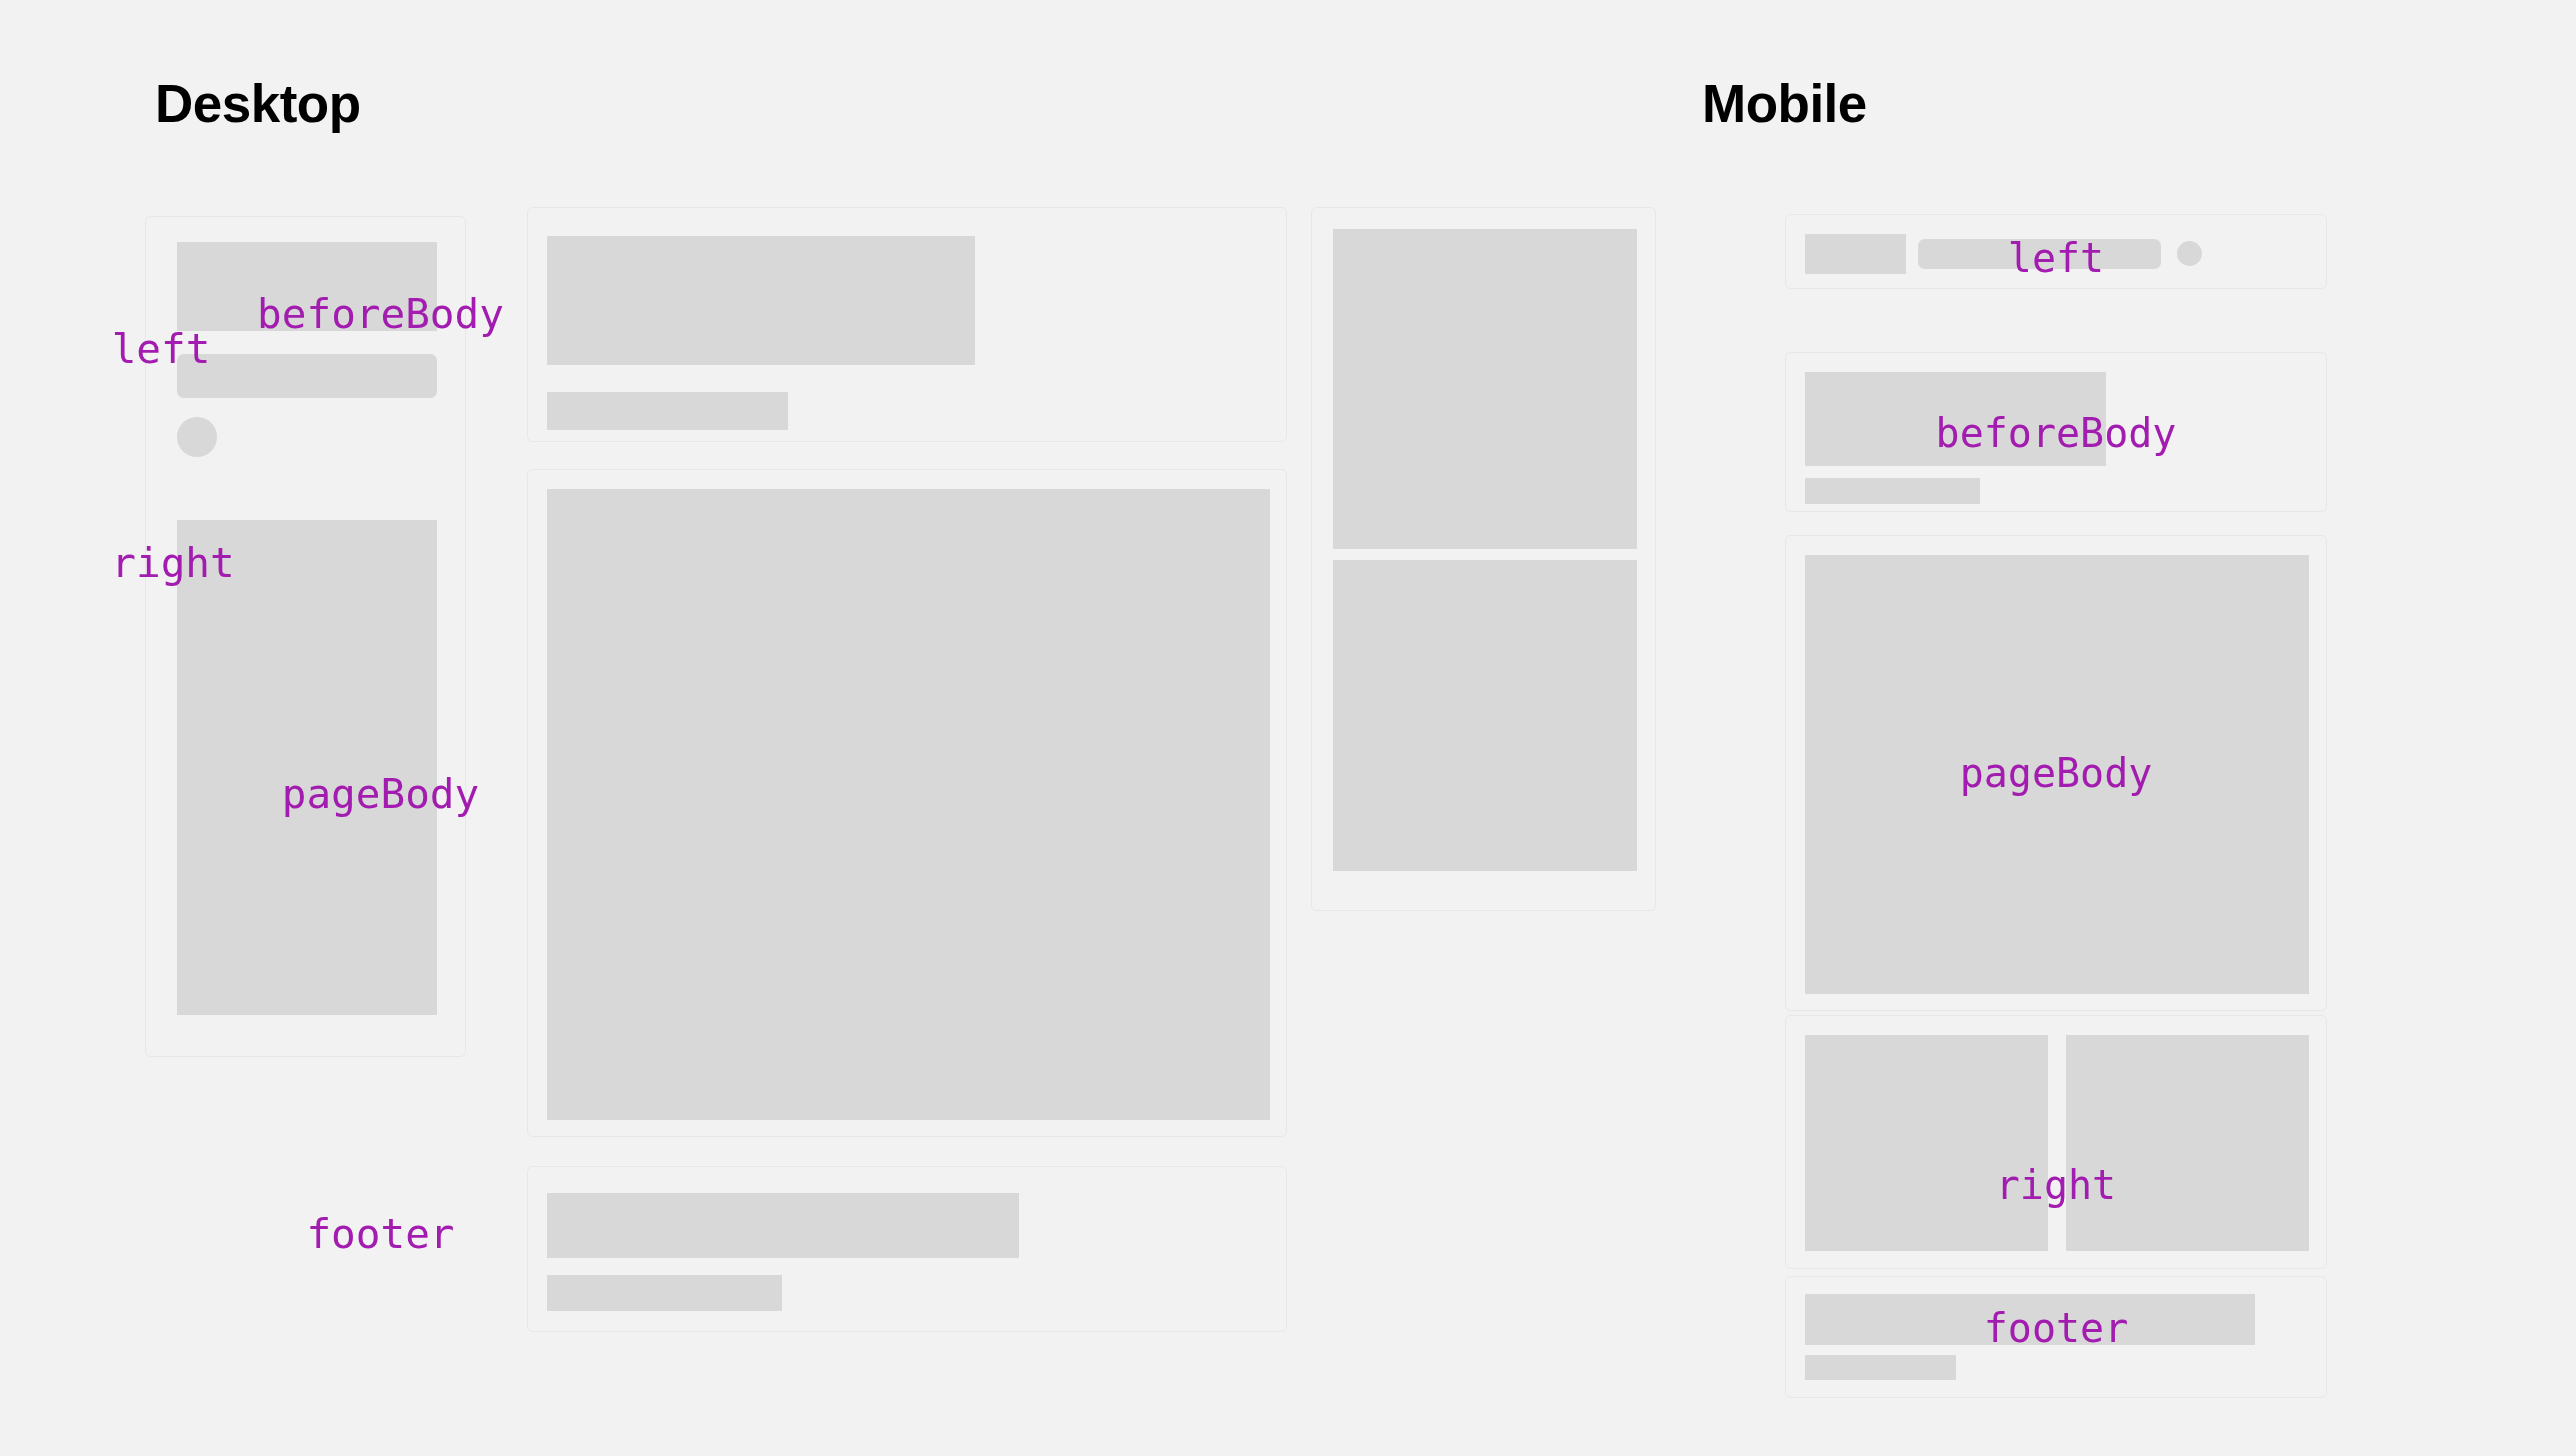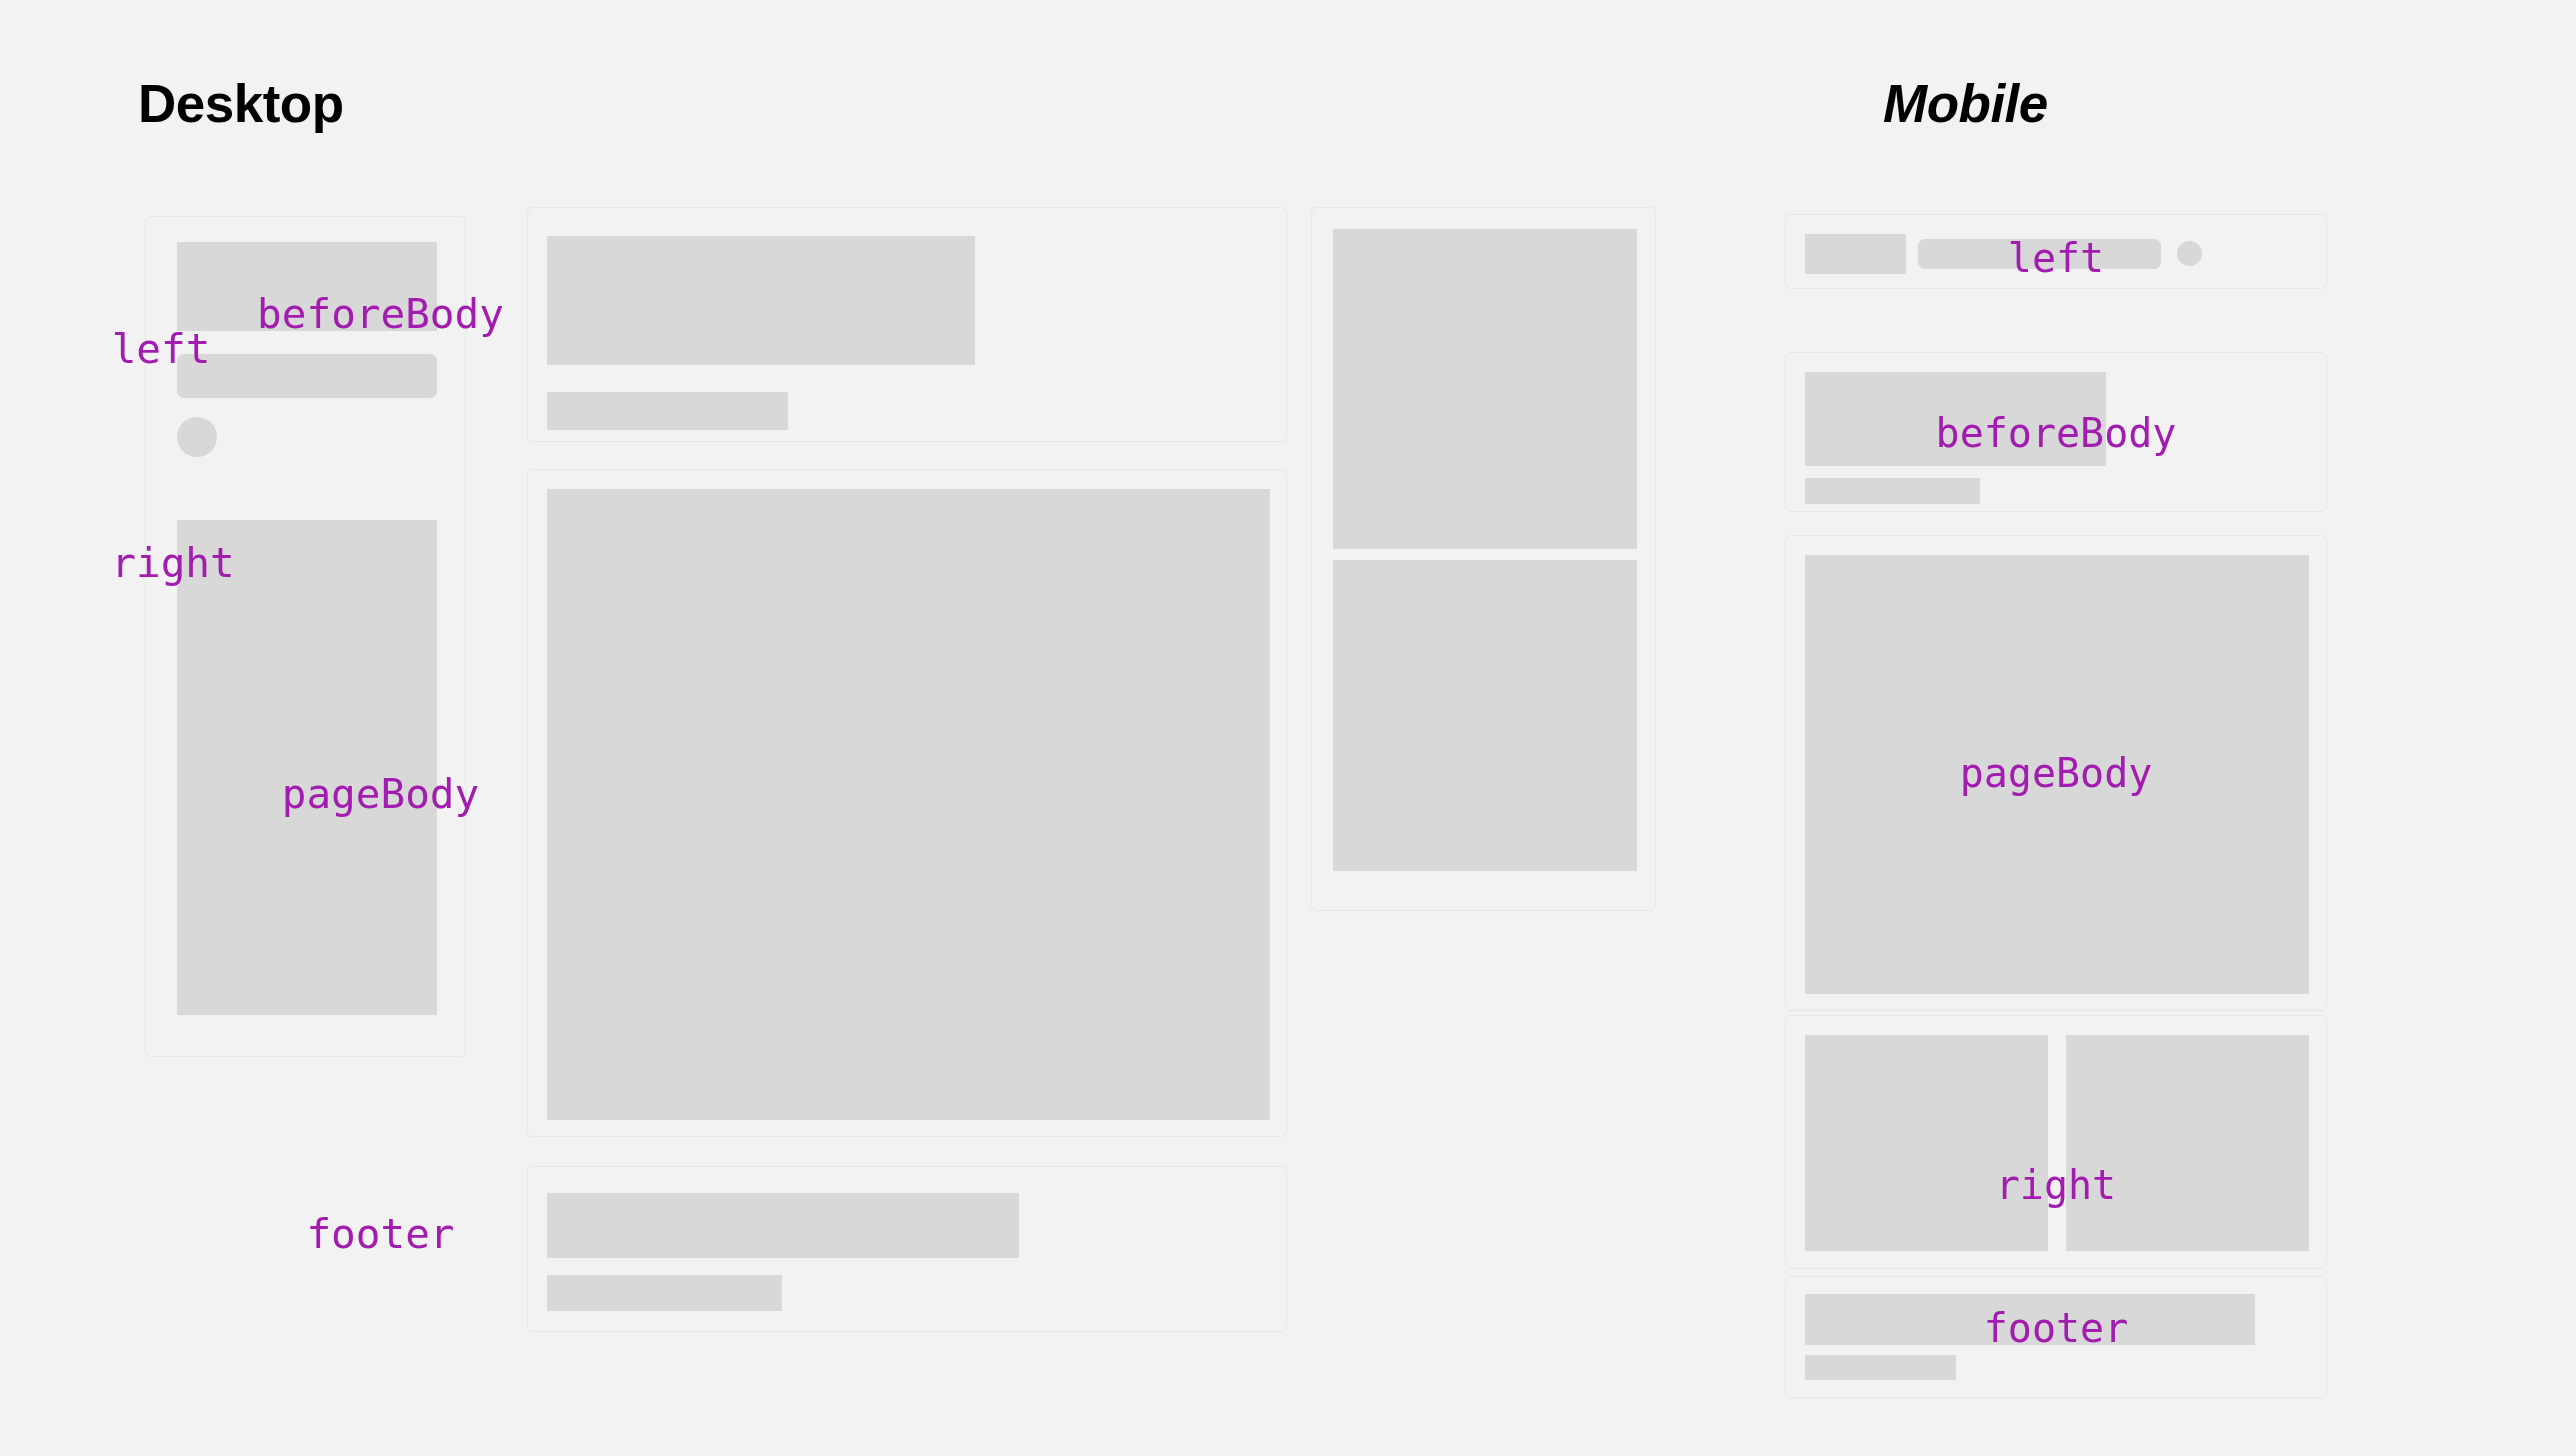--- a/index.html
+++ b/index.html
@@ -19,22 +19,22 @@
   .section-title {
     position: absolute;
     font-family: "Liberation Sans", sans-serif;
     font-weight: bold;
     font-size: 53px;
     line-height: 1;
     color: #000;
     letter-spacing: -0.5px;
     white-space: nowrap;
   }
-  #title-desktop { left: 138px; top: 77px; }
-  #title-mobile  { left: 1883px; top: 77px; font-style: italic; }
+  #title-desktop { left: 155px; top: 77px; }
+  #title-mobile  { left: 1702px; top: 77px; }
 
   
   .card {
     position: absolute;
     background: #f2f2f3;
     border: 1.9px solid #e7e7e8;
     border-radius: 5.6px;
   }
 
   

